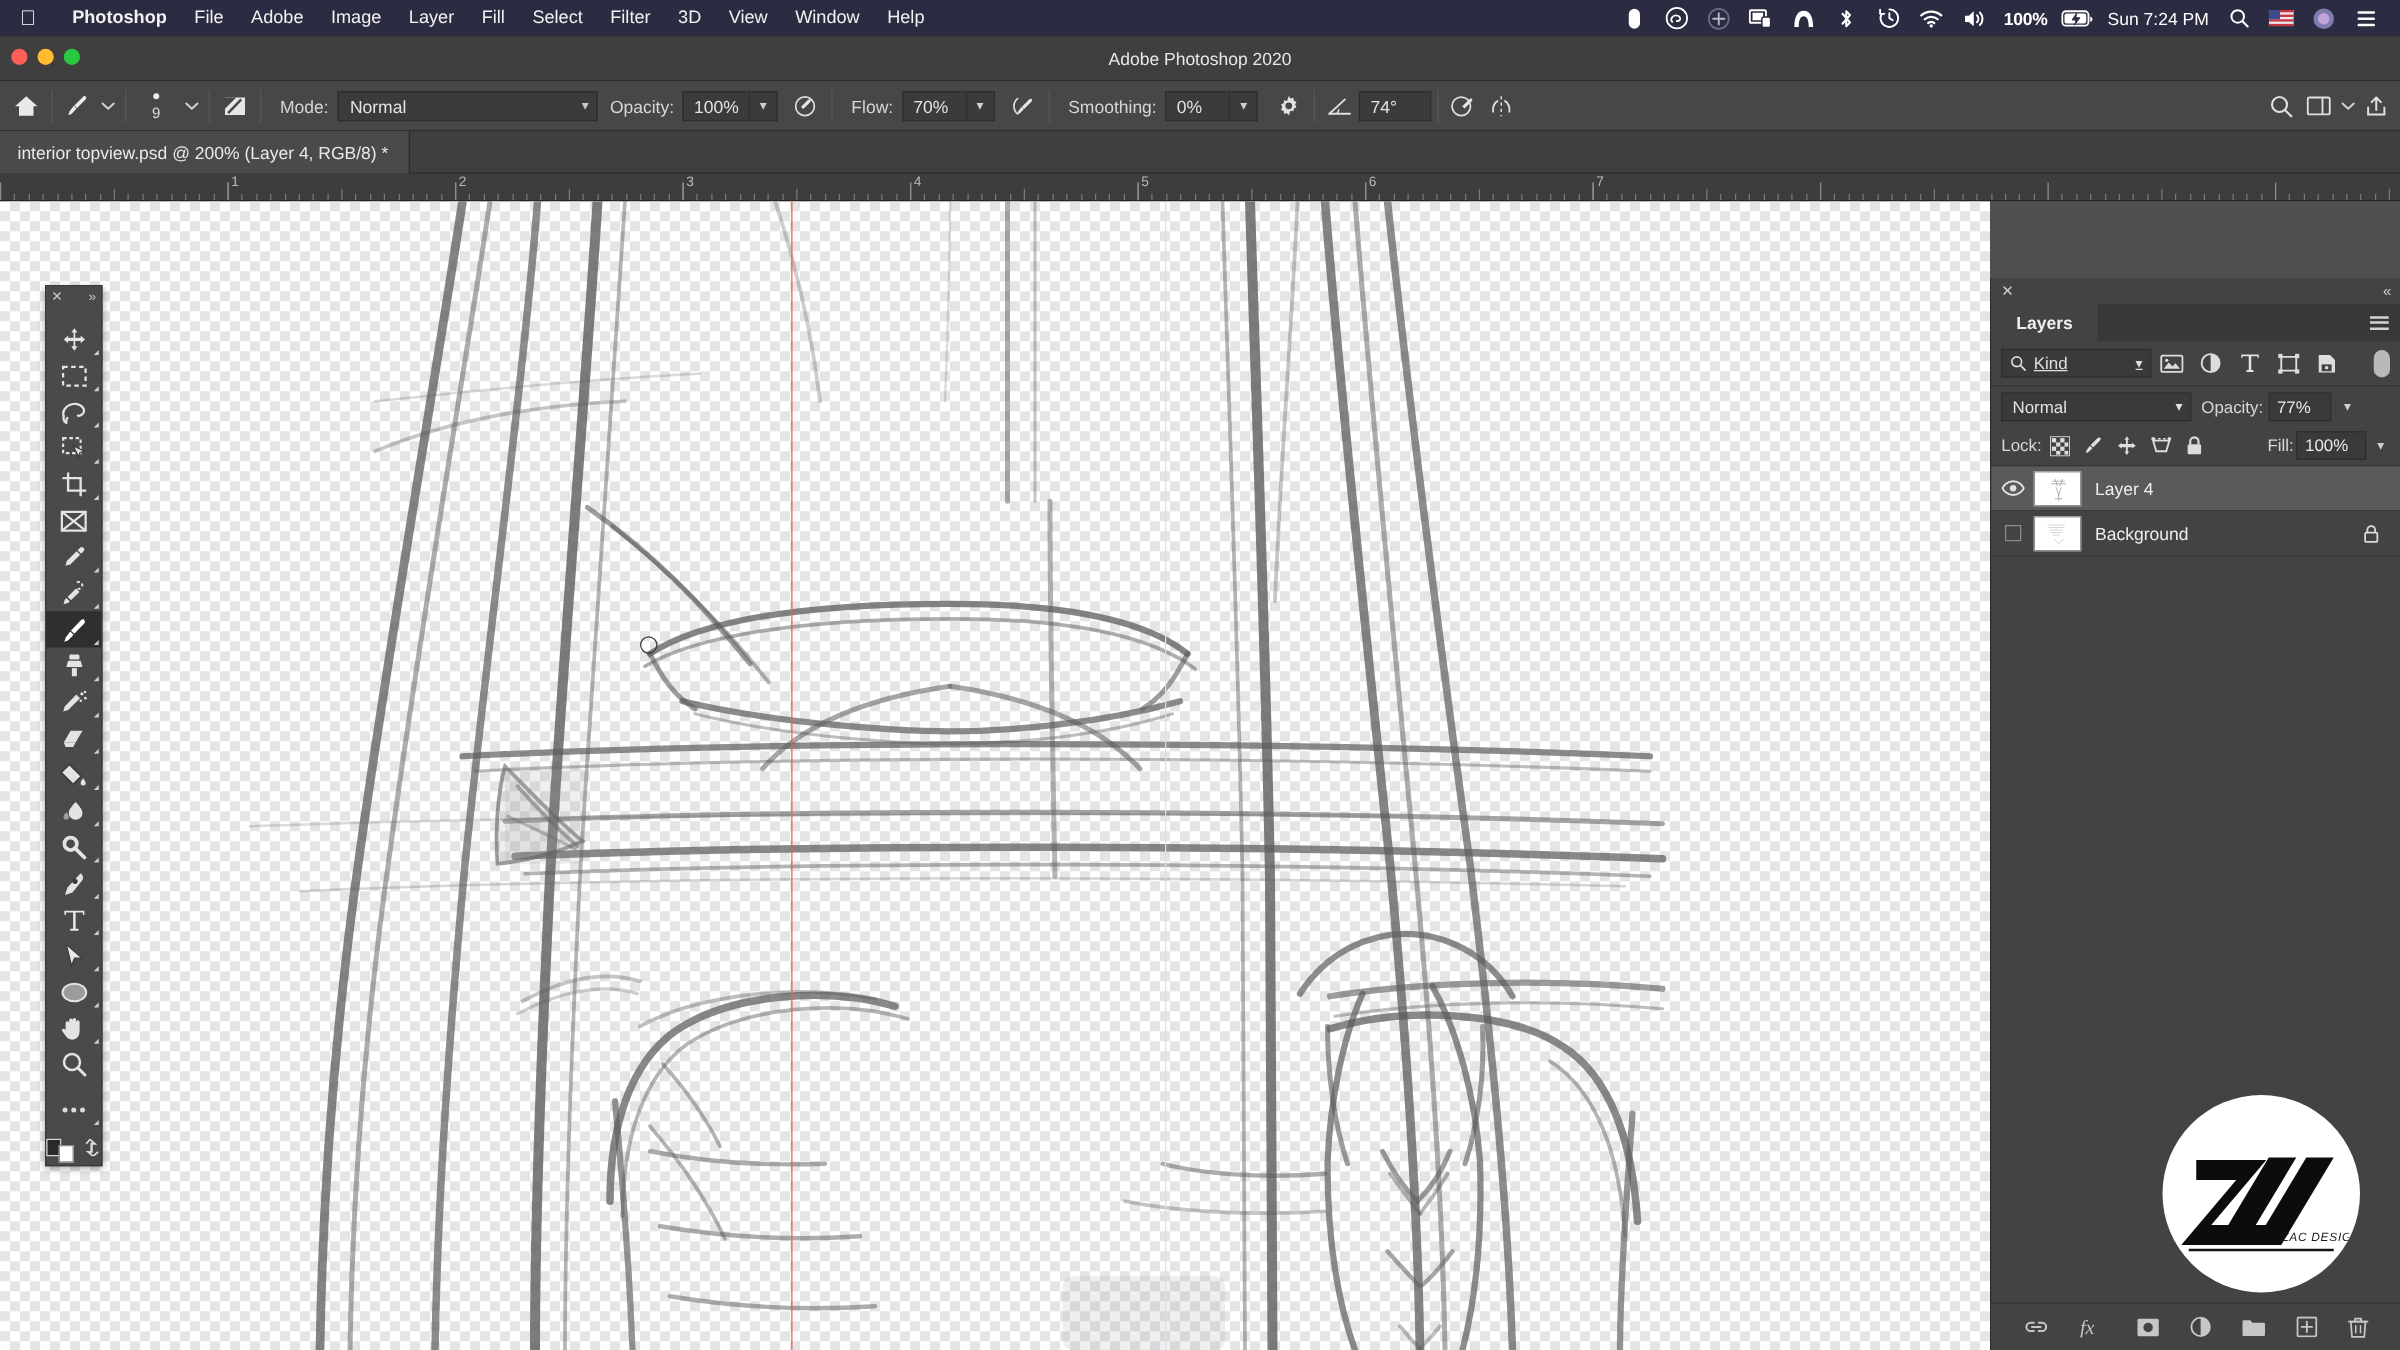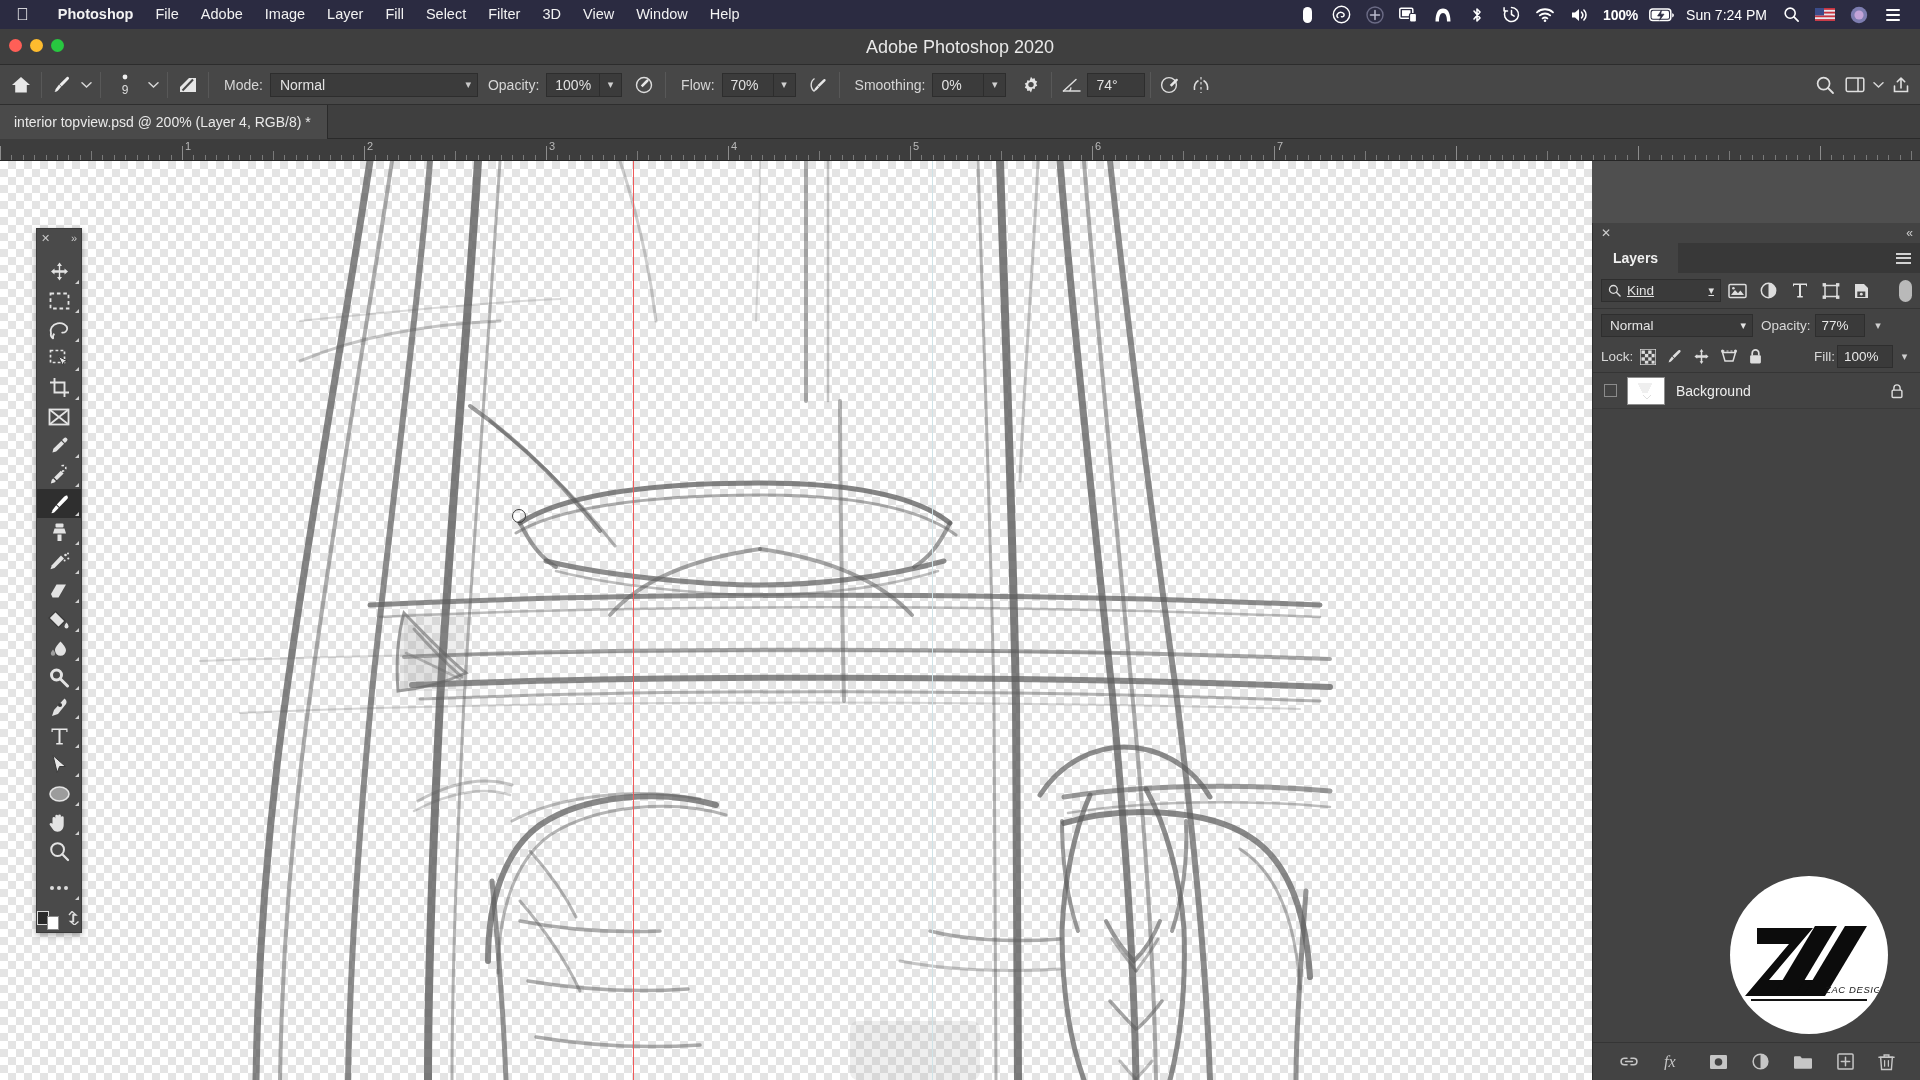--- a/index.html
+++ b/index.html
@@ -48,21 +48,21 @@
     border-bottom: 1px solid #2c2c2c;
   }
   #traffic { position: absolute; left: 9px; top: 10px; display: flex; gap: 8px; }
   .tl { width: 13px; height: 13px; border-radius: 50%; }
   .tl.r { background: #ff5f57; }
   .tl.y { background: #febc2e; }
   .tl.g { background: #28c840; }
   #app-title {
     position: absolute; left: 0; right: 0; top: 0;
     text-align: center; line-height: 36px;
-    font-size: 18px; color: #e8e8e8;
+    font-size: 14px; color: #e8e8e8;
   }
 
   
   #options-bar {
     position: absolute; top: 65px; left: 0;
     width: 1920px; height: 40px;
     background: #474747;
     display: flex; align-items: center;
     border-bottom: 1px solid #2e2e2e;
     color: #d4d4d4; font-size: 14px;
@@ -1172,20 +1172,48 @@
         </svg>
     </span>
     <span class="lp-lbl" style="margin-left:auto">Fill:</span>
     <span class="lp-num" style="min-width:56px">100%</span>
     <span class="lp-numchev">▾</span>
   </div>
 
   <div id="layer-list">
 
 
+    <div class="layer-row selected">
+      <span class="eye-cell">
+        <svg width="19" height="13" viewBox="0 0 19 13">
+            <path d="M9.5 1C5 1 1.8 4.3 1 6.5 1.8 8.7 5 12 9.5 12S17.2 8.7 18 6.5C17.2 4.3 14 1 9.5 1z" fill="none" stroke="#e2e2e2" stroke-width="1.5"></path>
+            <circle cx="9.5" cy="6.5" r="2.6" fill="#e2e2e2"></circle>
+          </svg>
+      </span>
+      <span class="thumb" style="position:relative">
+        <svg width="38" height="28" viewBox="0 0 38 28">
+          <rect width="38" height="28" fill="#fff"></rect>
+          <g stroke="#9a9a9a" stroke-width=".6" fill="none">
+            <path d="M14 7h10M13 9h12M16 5 18 11M22 5 20 11"></path>
+            <path d="M17 12 19 18 21 12M19 18v5M16 21h6"></path>
+          </g>
+        </svg>
+        <span class="thumb-sel-frame">
+          
+          
+          
+          
+          
+          
+          
+          
+        </span>
+      </span>
+      <span class="layer-name">Layer 4</span>
+    </div>
 
 
 
     <div class="layer-row">
       <span class="eye-cell">
         <span class="eye-off"></span>
       </span>
       <span class="thumb">
         <svg width="38" height="28" viewBox="0 0 38 28">
           <rect width="38" height="28" fill="#fff"></rect>

